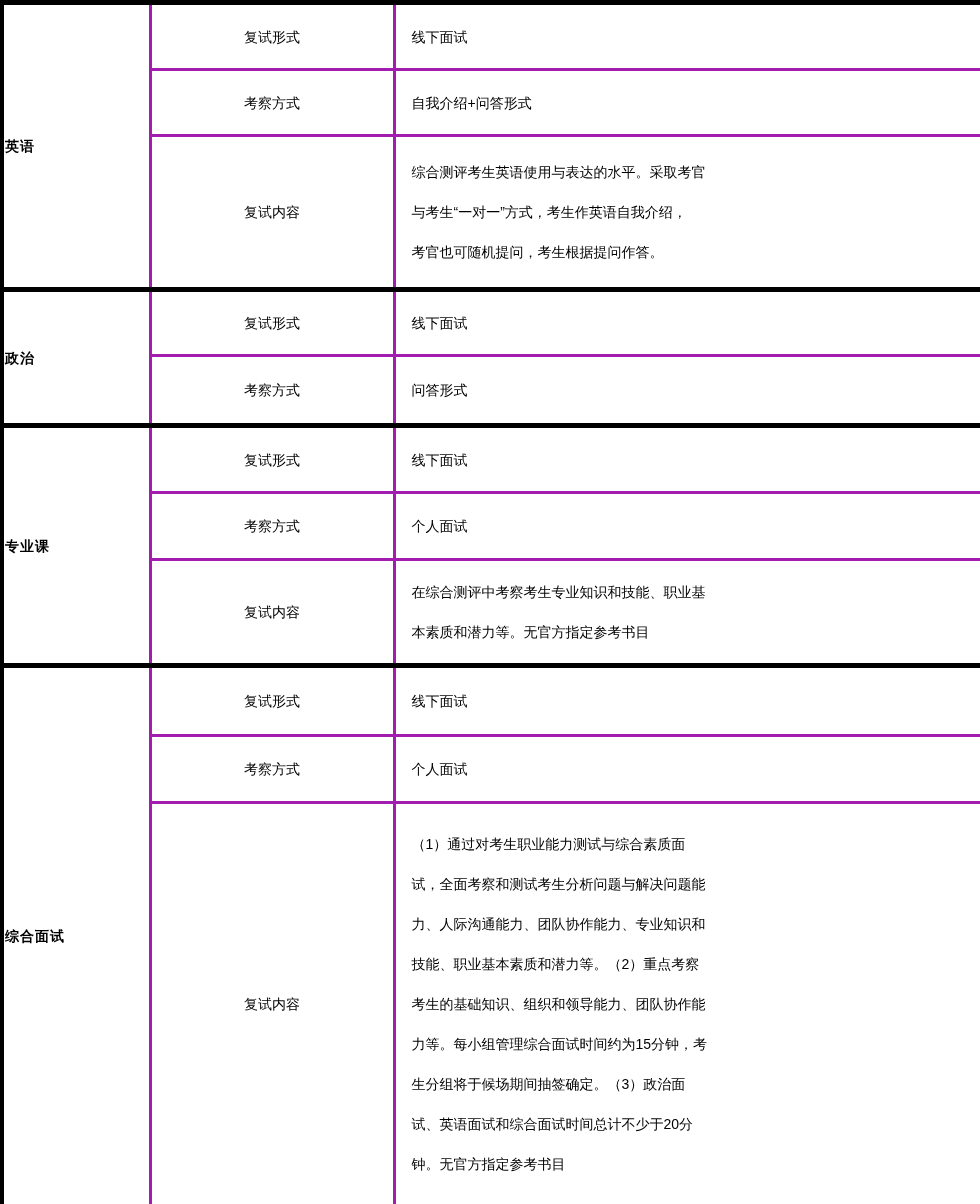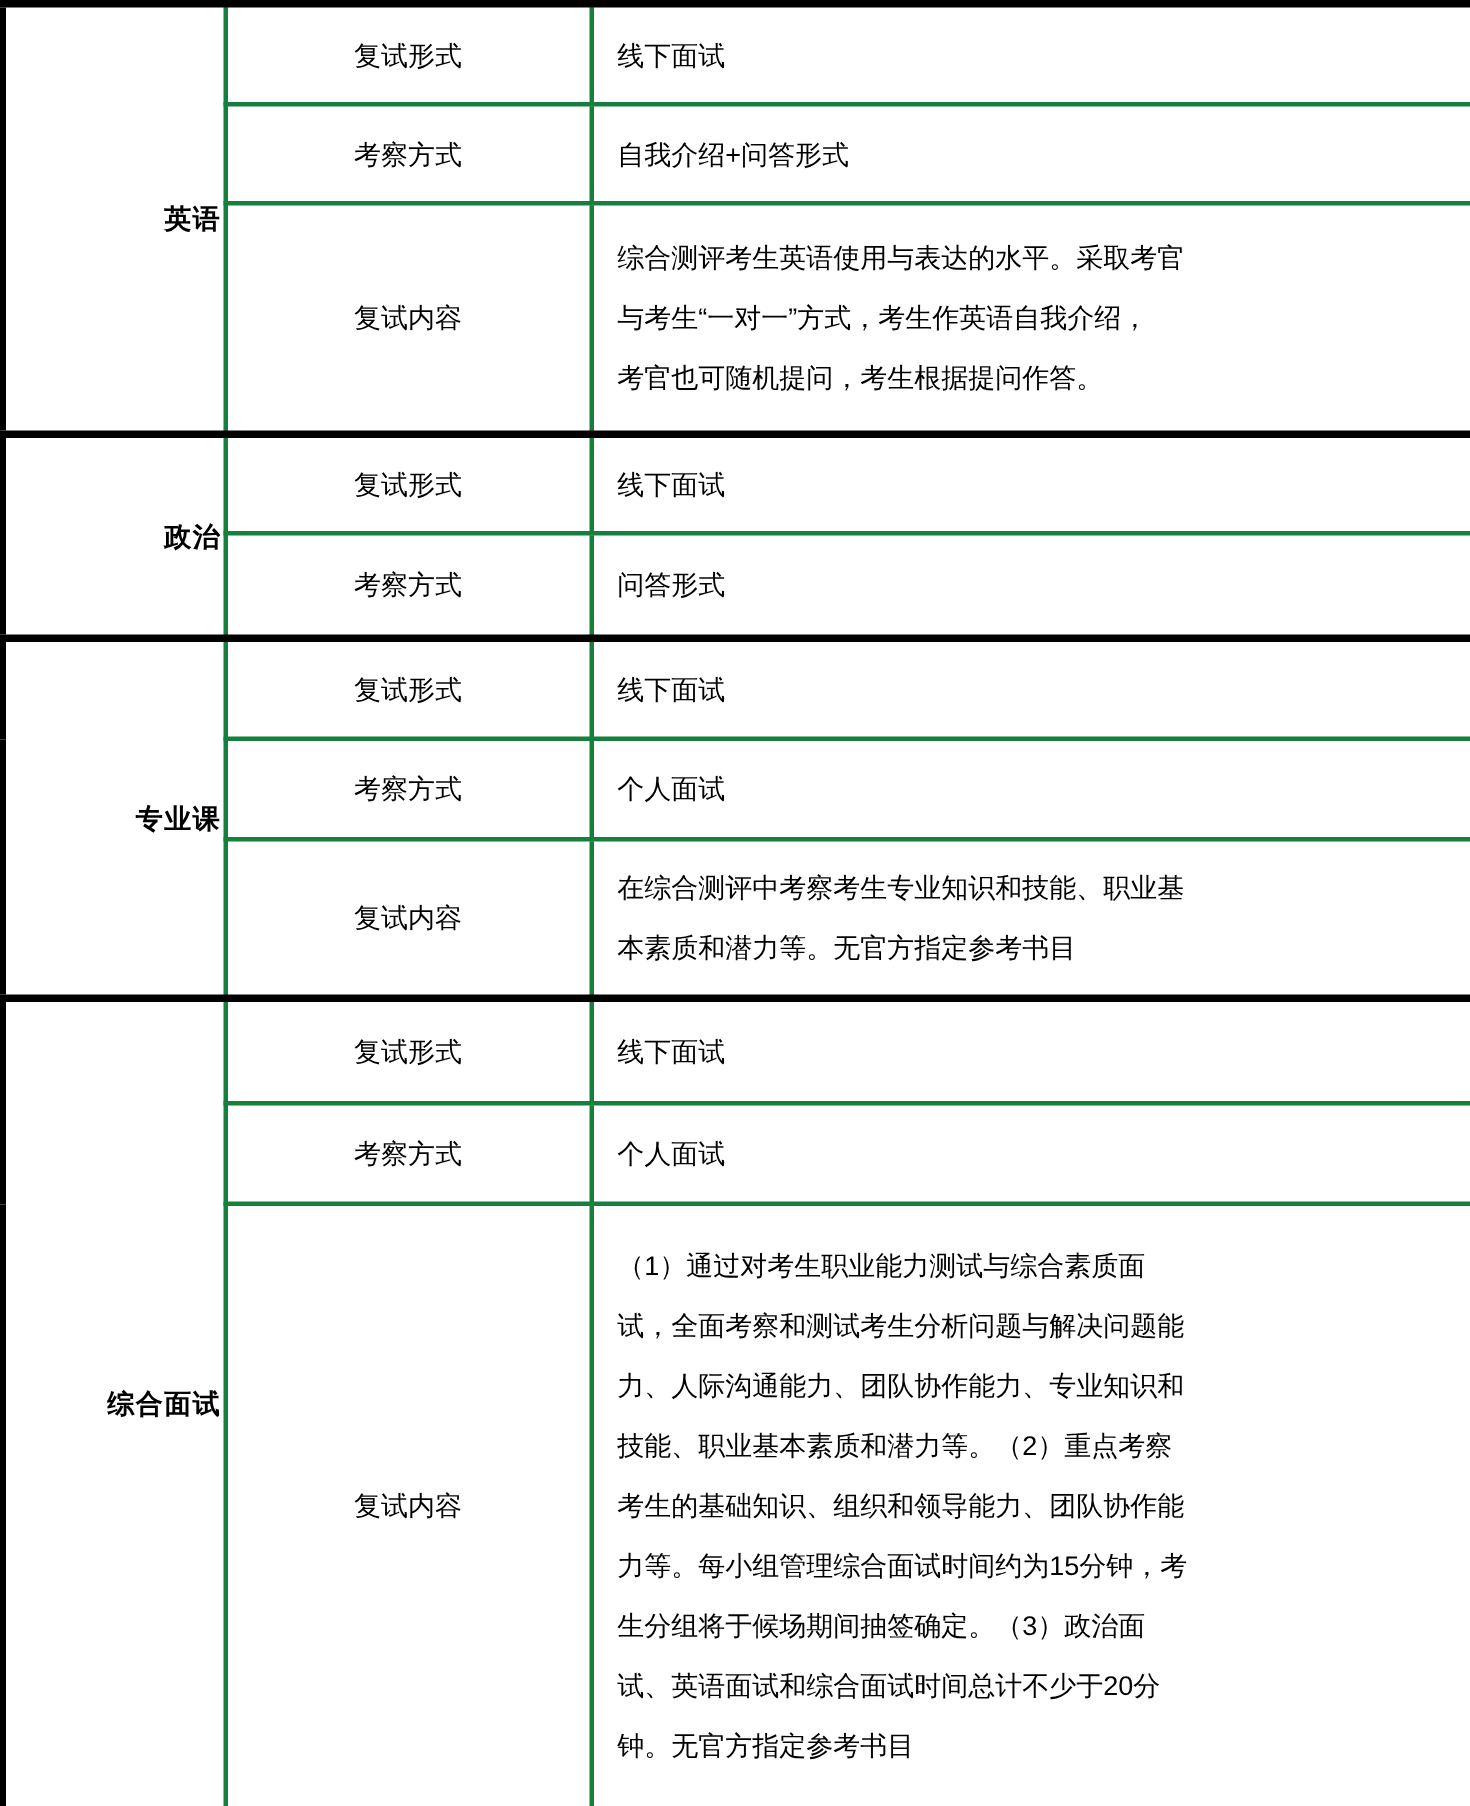--- a/index.html
+++ b/index.html
@@ -15,29 +15,29 @@
   table.review-table {
     width: 980px;
     border-collapse: collapse;
     table-layout: fixed;
     border: 4px solid #000000;
   }
   table.review-table tbody {
     border-top: 5px solid #000000;
   }
   table.review-table td {
-    border: 3px solid #15803d;
-    font-size: 18px;
+    border: 3px solid #a21caf;
+    font-size: 14px;
     line-height: 40px;
     vertical-align: middle;
     overflow: hidden;
   }
   td.subject-cell {
     width: 148px;
-    text-align: right;
+    text-align: left;
     font-weight: bold;
     letter-spacing: 1px;
   }
   td.label-cell {
     width: 244px;
     text-align: center;
   }
   td.content-cell {
     width: 588px;
     text-align: left;

